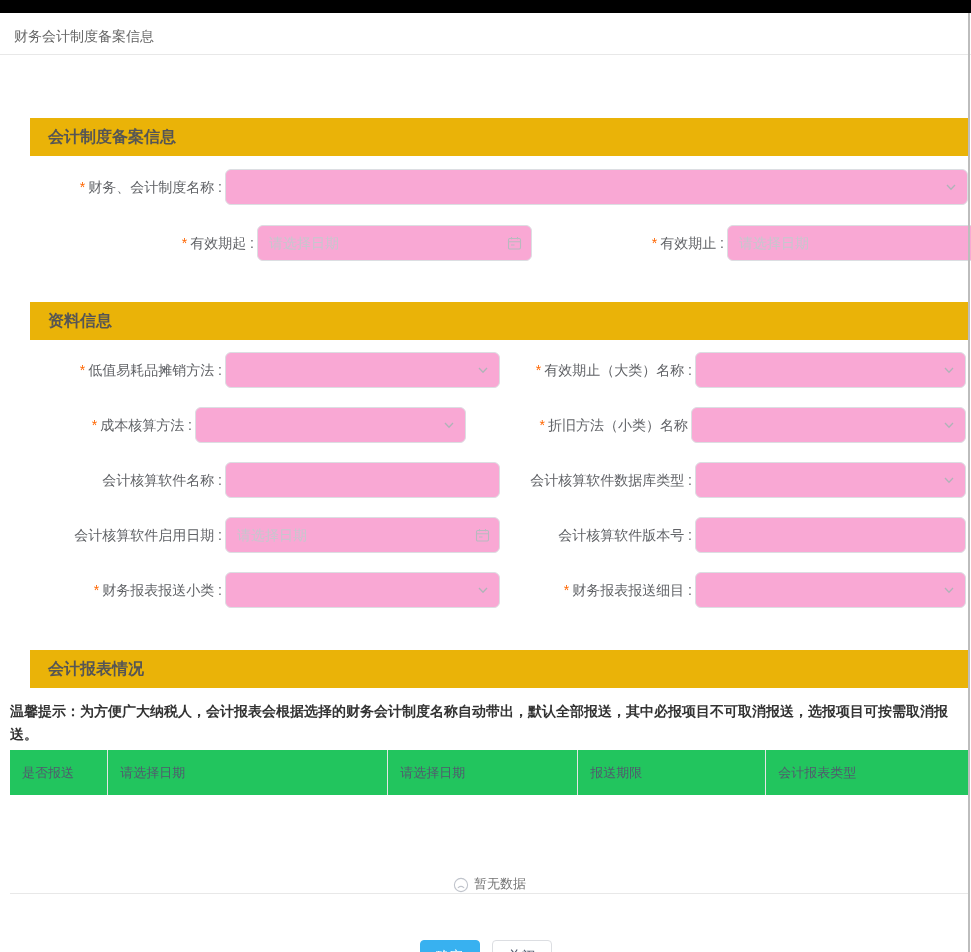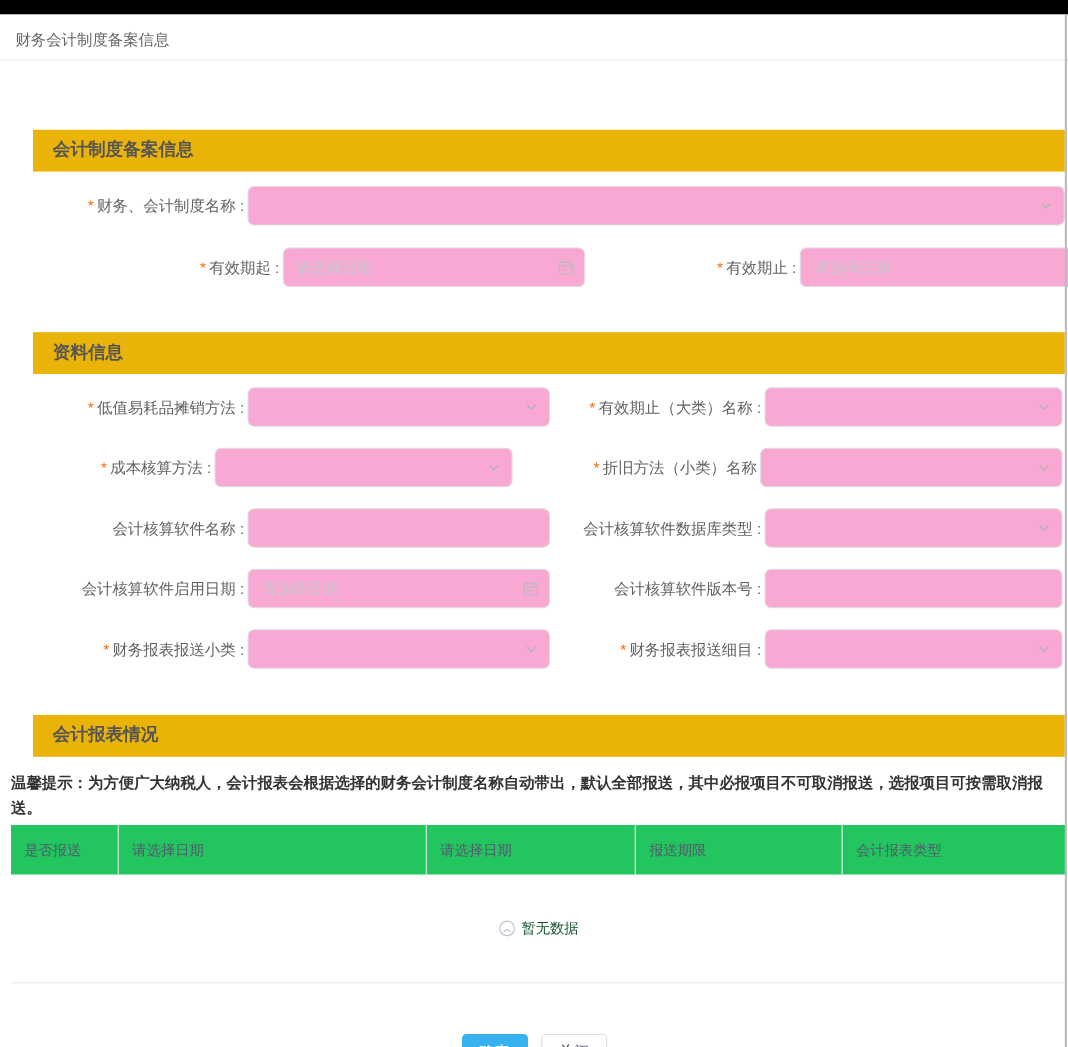--- a/index.html
+++ b/index.html
@@ -50,22 +50,22 @@
   }
   .report-table { margin: 4px 2px 0 10px; }
   table { width: 100%; border-collapse: collapse; table-layout: fixed; }
   thead th {
     background: #22c55e; height: 45px; font-size: 13px; color: #515a6e;
     font-weight: normal; text-align: left; padding: 0 12px;
   }
   thead th + th { border-left: 1px solid #e4e4e6; }
   .table-body-empty {
     height: 99px; border-bottom: 1px solid #e8e8e8;
-    display: flex; align-items: center; justify-content: center;
-    color: #14532d; font-size: 13px;
+    display: flex; align-items: flex-end; justify-content: center;
+    color: #737373; font-size: 13px;
   }
   .empty-icon { margin-right: 5px; display: flex; }
   .footer { margin-top: 46px; display: flex; justify-content: center; gap: 12px; }
   .btn {
     height: 32px; padding: 0 15px; border-radius: 4px; font-size: 14px;
     cursor: pointer; line-height: 30px; font-family: inherit;
   }
   .btn-primary { background: #38b1f0; border: 1px solid #38b1f0; color: #fff; }
   .btn-plain { background: #fff; border: 1px solid #dcdee2; color: #515a6e; }
 </style>

